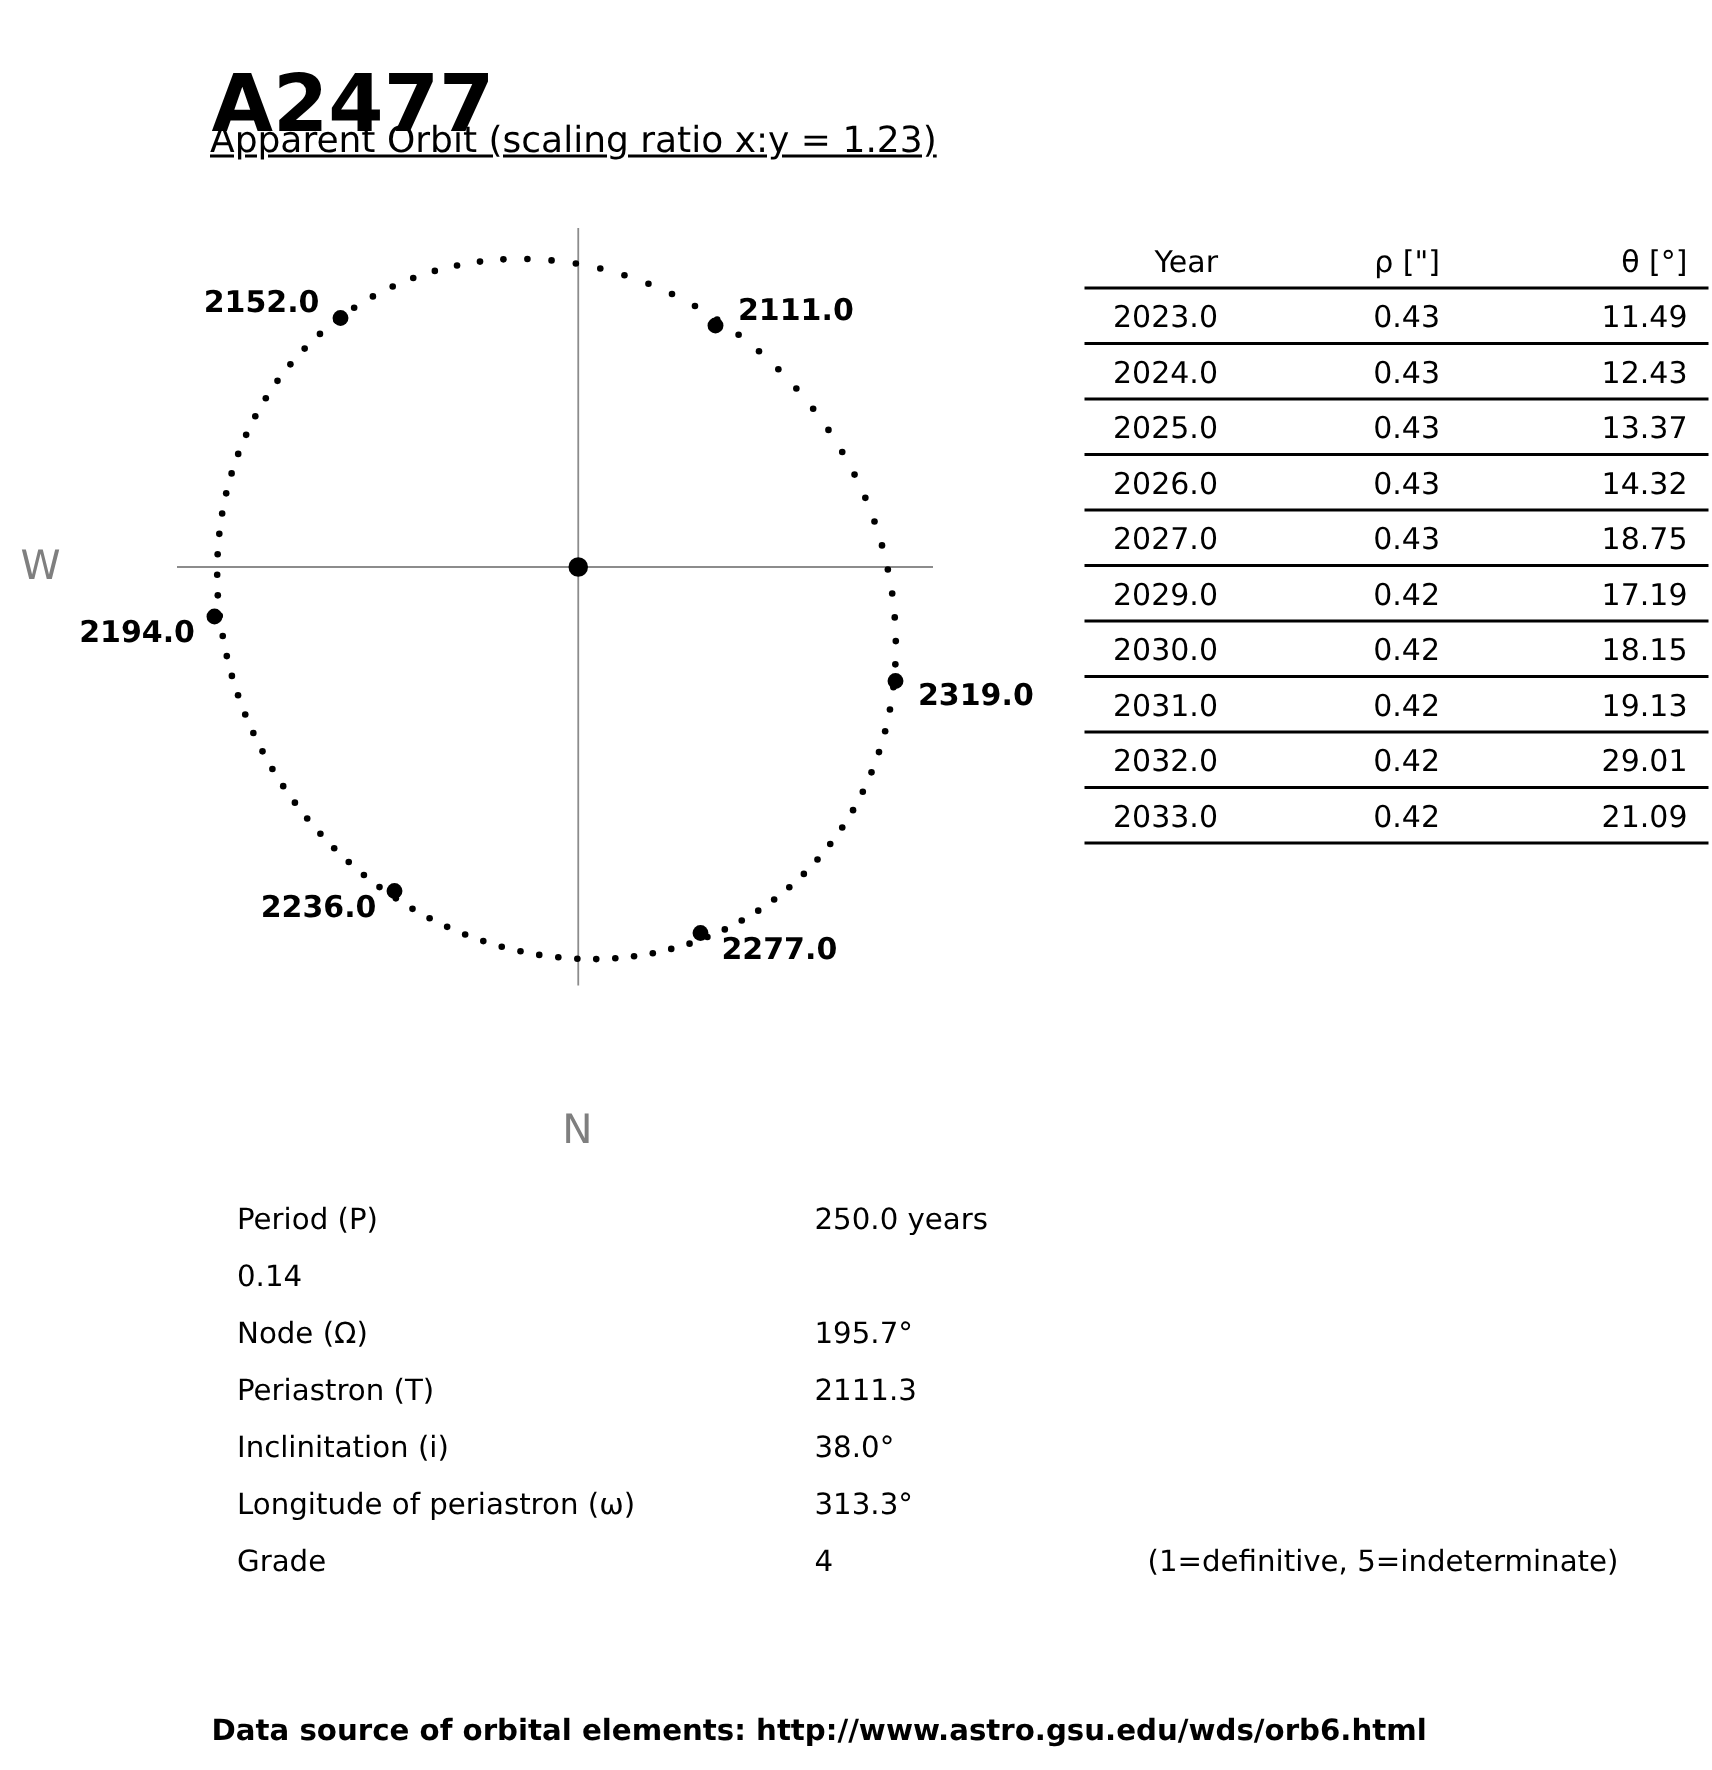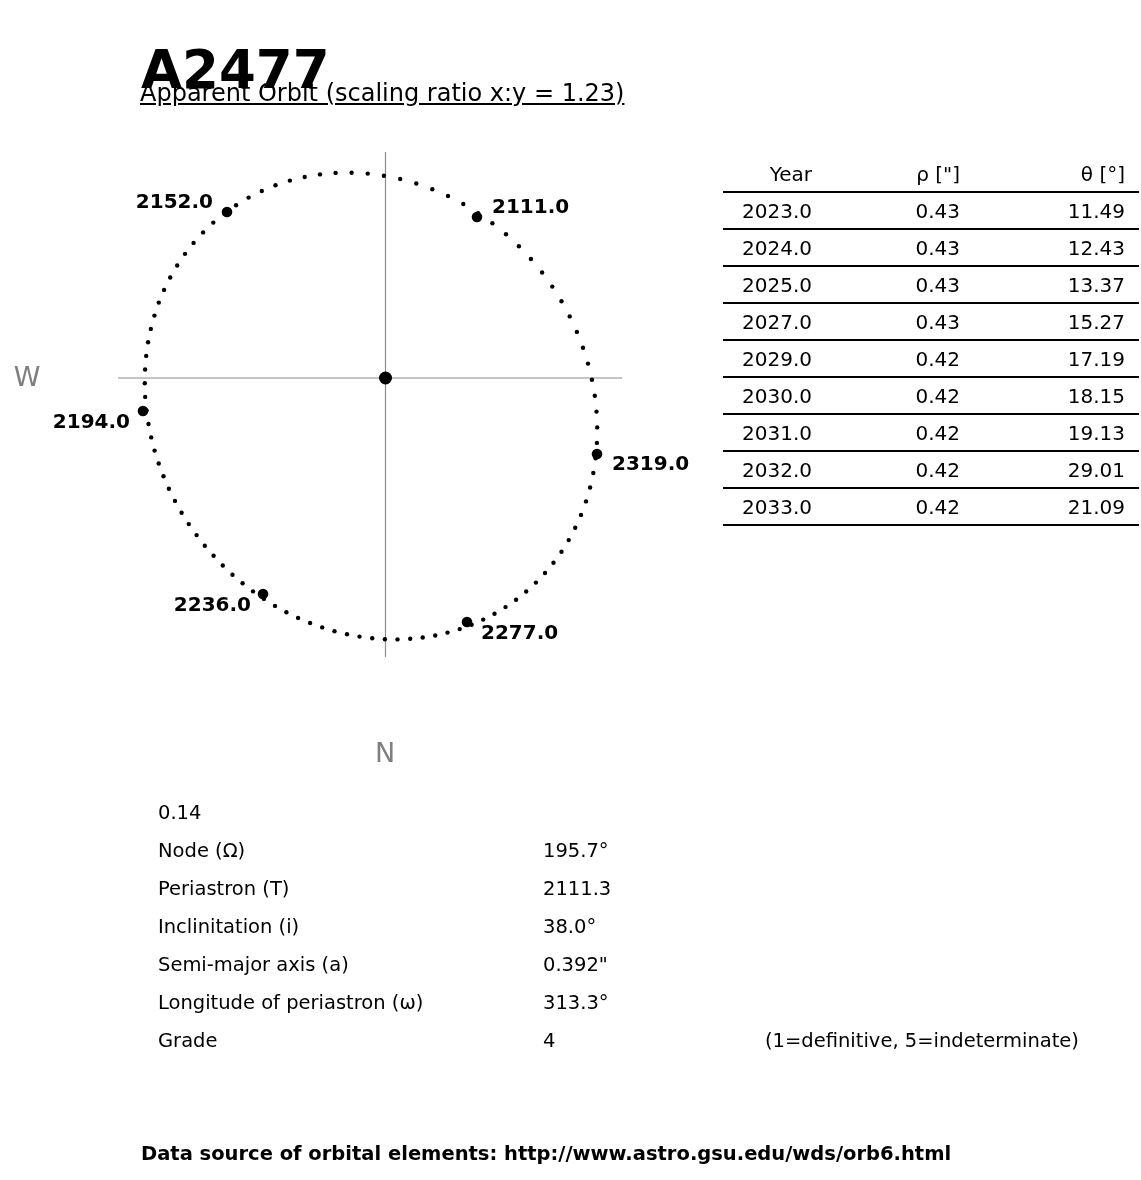--- a/index.html
+++ b/index.html
@@ -178,23 +178,28 @@
         <td class="c1">2024.0</td>
         <td class="c2">0.43</td>
         <td class="c3">12.43</td>
       </tr>
       <tr>
         <td class="c1">2025.0</td>
         <td class="c2">0.43</td>
         <td class="c3">13.37</td>
       </tr>
       <tr>
+        <td class="c1">2026.0</td>
+        <td class="c2">0.43</td>
+        <td class="c3">14.32</td>
+      </tr>
+      <tr>
         <td class="c1">2027.0</td>
         <td class="c2">0.43</td>
-        <td class="c3">15.27</td>
+        <td class="c3">18.75</td>
       </tr>
       <tr>
         <td class="c1">2029.0</td>
         <td class="c2">0.42</td>
         <td class="c3">17.19</td>
       </tr>
       <tr>
         <td class="c1">2030.0</td>
         <td class="c2">0.42</td>
         <td class="c3">18.15</td>
@@ -212,41 +217,41 @@
       <tr>
         <td class="c1">2033.0</td>
         <td class="c2">0.42</td>
         <td class="c3">21.09</td>
       </tr>
     </tbody>
 </table>
 
 <div class="abs elements" id="elements-block">
     <div class="el-row">
+      <span class="el-label">Period (P)</span>
+      <span class="el-value">250.0 years</span>
+      <span class="el-note"></span>
+    </div>
+    <div class="el-row">
       <span class="el-value">0.14</span>
       <span class="el-note"></span>
     </div>
     <div class="el-row">
       <span class="el-label">Node (Ω)</span>
       <span class="el-value">195.7°</span>
       <span class="el-note"></span>
     </div>
     <div class="el-row">
       <span class="el-label">Periastron (T)</span>
       <span class="el-value">2111.3</span>
       <span class="el-note"></span>
     </div>
     <div class="el-row">
       <span class="el-label">Inclinitation (i)</span>
       <span class="el-value">38.0°</span>
-      <span class="el-note"></span>
-    </div>
-    <div class="el-row">
-      <span class="el-label">Semi-major axis (a)</span>
-      <span class="el-value">0.392"</span>
       <span class="el-note"></span>
     </div>
     <div class="el-row">
       <span class="el-label">Longitude of periastron (ω)</span>
       <span class="el-value">313.3°</span>
       <span class="el-note"></span>
     </div>
     <div class="el-row">
       <span class="el-label">Grade</span>
       <span class="el-value">4</span>

